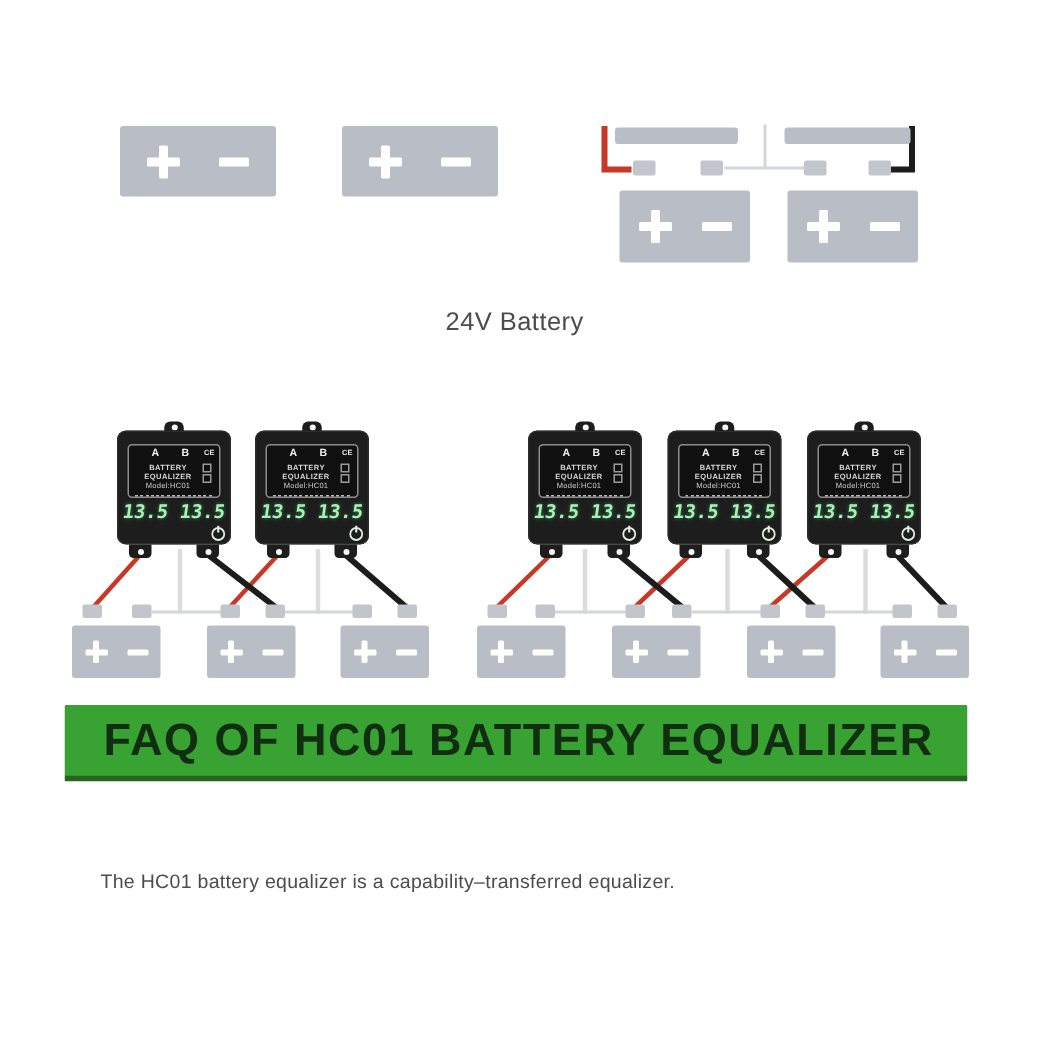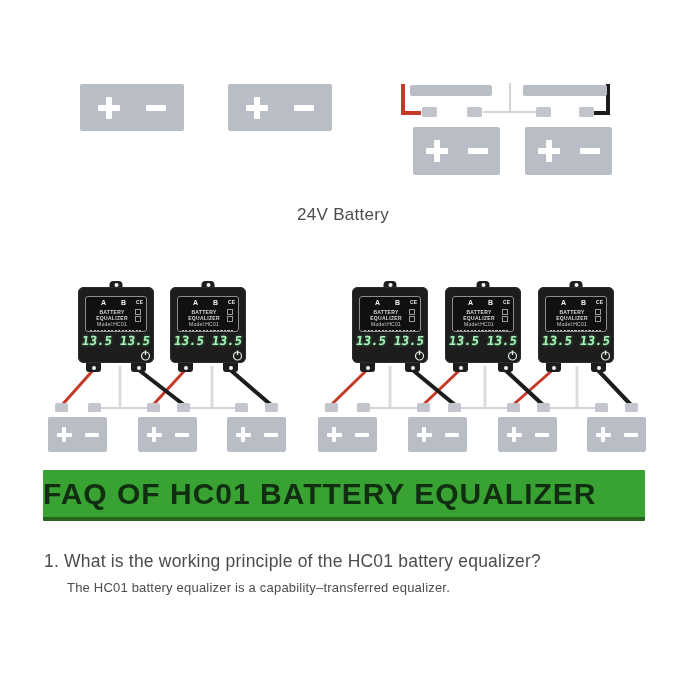--- a/index.html
+++ b/index.html
@@ -72,21 +72,21 @@
   .displays{position:absolute;top:46px;left:4px;right:4px;display:flex;justify-content:space-between;}
   .led{font-family:"DejaVu Sans Mono",monospace;font-weight:bold;font-size:12.5px;
        color:var(--led-green);transform:skewX(-8deg);text-shadow:0 0 3px rgba(80,220,120,.55);}
   .power{position:absolute;right:3px;bottom:2px;}
 
   
   .label-24v{position:absolute;left:297px;top:205px;font-size:17px;color:var(--text-gray);letter-spacing:0.3px;}
   .banner{position:absolute;left:43px;top:470px;width:602px;height:51px;background:var(--banner-bg);
           border-bottom:4px solid rgba(30,50,15,0.55);box-sizing:border-box;
           display:flex;align-items:center;border-radius:1px;}
-  .banner span{font-size:30px;font-weight:bold;letter-spacing:1px;
+  .banner span{padding-left:26px;font-size:30px;font-weight:bold;letter-spacing:1px;
                color:var(--banner-text);white-space:nowrap;}
   .faq-q{position:absolute;left:44px;top:551px;font-size:17.5px;color:var(--text-gray);letter-spacing:0.2px;}
   .faq-a{position:absolute;left:67px;top:580px;font-size:13px;color:var(--text-gray);letter-spacing:0.2px;}
 </style>
 </head>
 <body>
 
 <div class="canvas">
 
   <svg class="wires" width="700" height="700" viewBox="0 0 700 700">
@@ -382,16 +382,15 @@
     </div>
   <div class="batt batt-sm" style="left:587px;top:417px;">
       <span class="plus"></span>
       <span class="minus"></span>
     </div>
 
   <div class="banner">
     <span>FAQ OF HC01 BATTERY EQUALIZER</span>
   </div>
 
-  <div class="faq-q">1. What is the working principle of the HC01 battery equalizer?</div>
   <div class="faq-a">The HC01 battery equalizer is a capability–transferred equalizer.</div>
 
 </div>
 
 </body></html>

